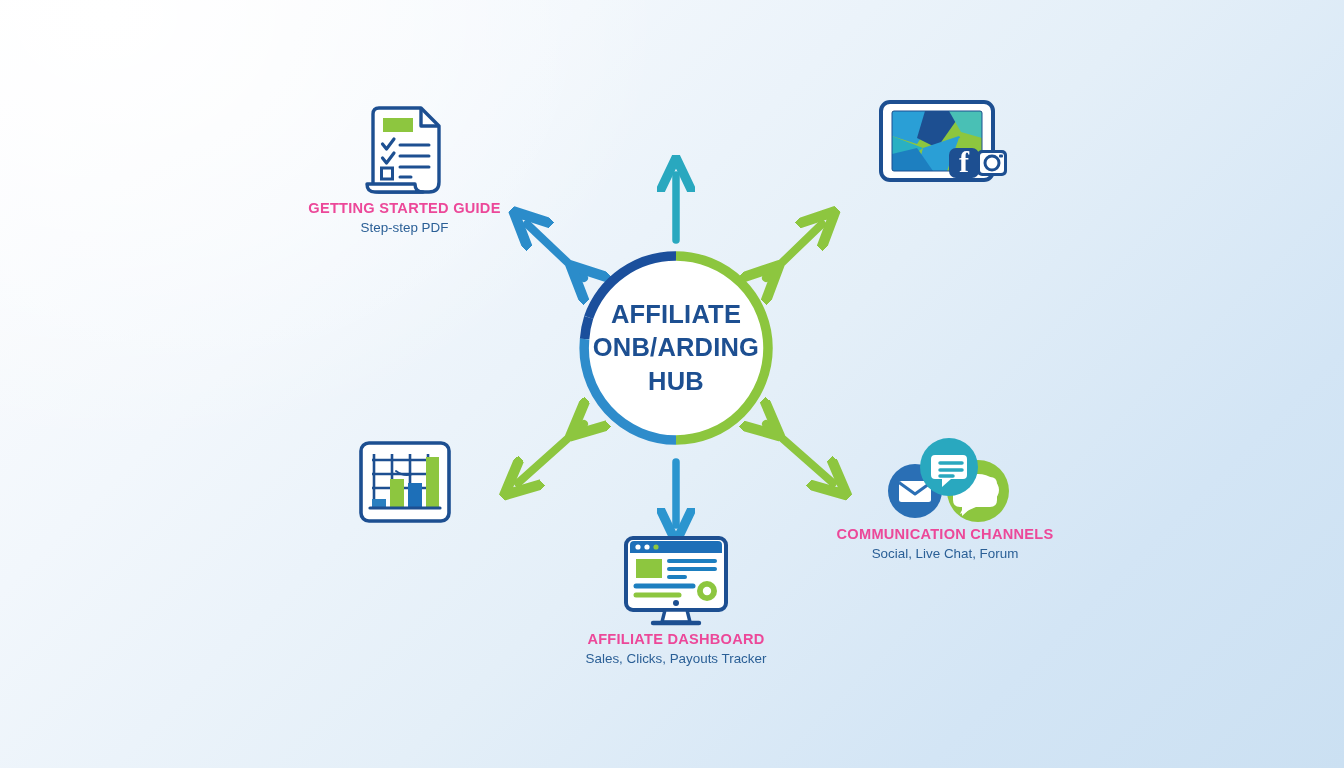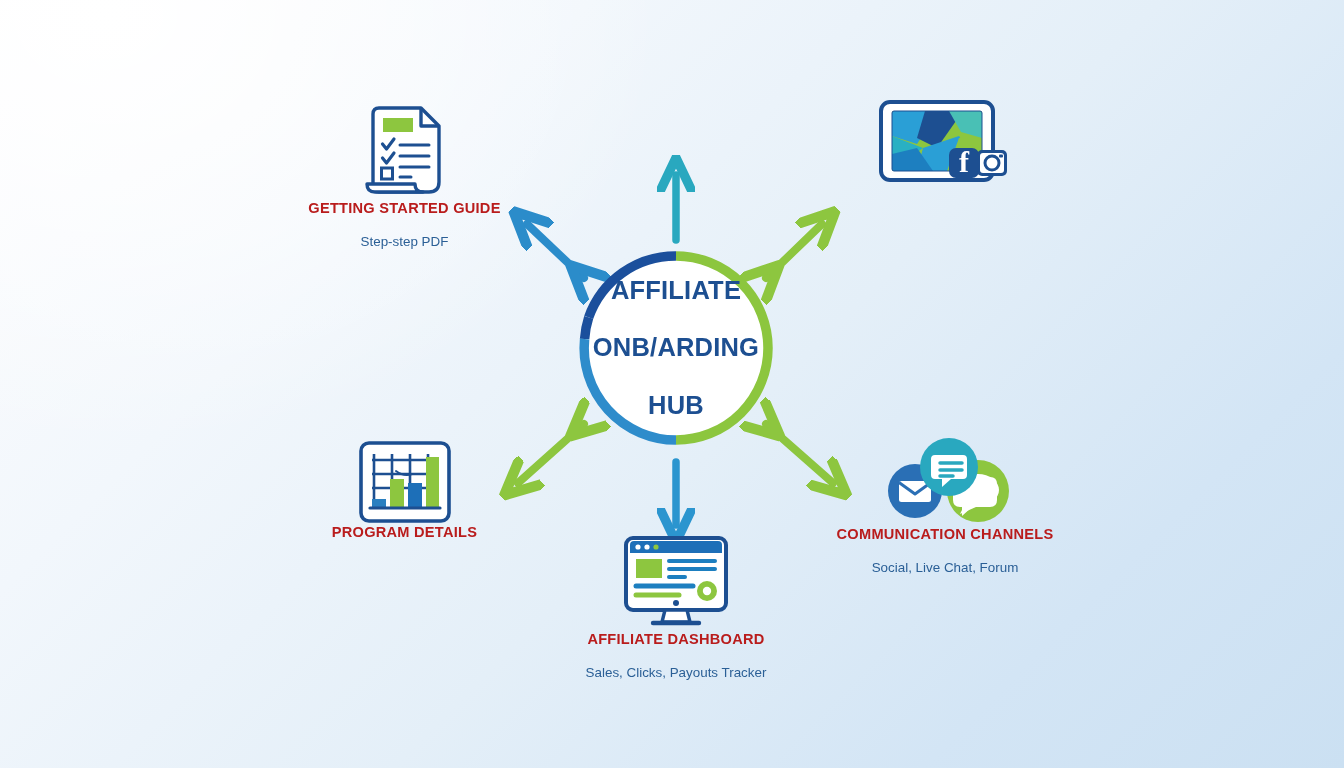--- a/index.html
+++ b/index.html
@@ -16,32 +16,32 @@
 
   
   .hub {
     position:absolute; left:575px; top:247px; width:202px; height:202px;
   }
   .hub svg { position:absolute; inset:0; }
   .hub-text {
     position:absolute; inset:0; display:flex; flex-direction:column;
     align-items:center; justify-content:center;
     color:#1d4f91; font-weight:bold; font-size:25.5px; line-height:1.30;
-    letter-spacing:0.2px; text-align:center;gap:24px;
+    letter-spacing:0.2px; text-align:center;
   }
   .hub-text span { display:block; white-space:nowrap; }
 
   
   .node { position:absolute; text-align:center; }
   .node .title {
-    font-size:14.6px; font-weight:bold; color:#b91c1c;
+    font-size:14.6px; font-weight:bold; color:#ec4899;
     letter-spacing:0.25px; white-space:nowrap;
   }
   .node .sub {
-    font-size:13.4px; color:#2a5f96; margin-top:18px; white-space:nowrap;
+    font-size:13.4px; color:#2a5f96; margin-top:4px; white-space:nowrap;
   }
   .icon-wrap { display:flex; justify-content:center; align-items:flex-end; }
 
   .n-guide      { left:238px;  top:100px;  width:333px; }
   .n-branded    { left:800px;  top:96px;   width:290px; }
   .n-program    { left:238px;  top:440px;  width:333px; }
   .n-comm       { left:820px;  top:434px;  width:250px; }
   .n-dashboard  { left:556px;  top:533px;  width:240px; }
 
   
@@ -174,21 +174,20 @@
           <line x1="14" y1="48" x2="78" y2="48"></line>
         </g>
         <rect x="14" y="59" width="14" height="9" fill="#2a7fc0"></rect>
         <rect x="32" y="39" width="14" height="29" fill="#8dc63f"></rect>
         <rect x="50" y="43" width="14" height="25" fill="#1d6fb8"></rect>
         <rect x="68" y="17" width="13" height="51" fill="#8dc63f"></rect>
         <line x1="12" y1="68" x2="82" y2="68" stroke="#1d4f91" stroke-width="3.2" stroke-linecap="round"></line>
         <path d="M38 31 q8 6 16 3" fill="none" stroke="#1d4f91" stroke-width="2" stroke-linecap="round"></path>
       </svg>
     </div>
-    <div class="title">PROGRAM DETAILS</div>
   </div>
 
   <div class="node n-comm">
     <div class="icon-wrap">
       <svg width="134" height="92" viewBox="0 0 134 92">
 
         <circle cx="100" cy="57" r="31" fill="#8dc63f"></circle>
         <path d="M84 44 h30 q7 0 7 7 v16 q0 7 -7 7 h-18 l-10 9 v-9 h-2 q-7 0 -7 -7 v-16 q0 -7 7 -7 z" fill="#ffffff" transform="translate(-2,-1)"></path>
         <ellipse cx="100" cy="56" rx="21" ry="16" fill="#ffffff"></ellipse>
         <path d="M88 68 l-6 12 l16 -7 z" fill="#ffffff"></path>

